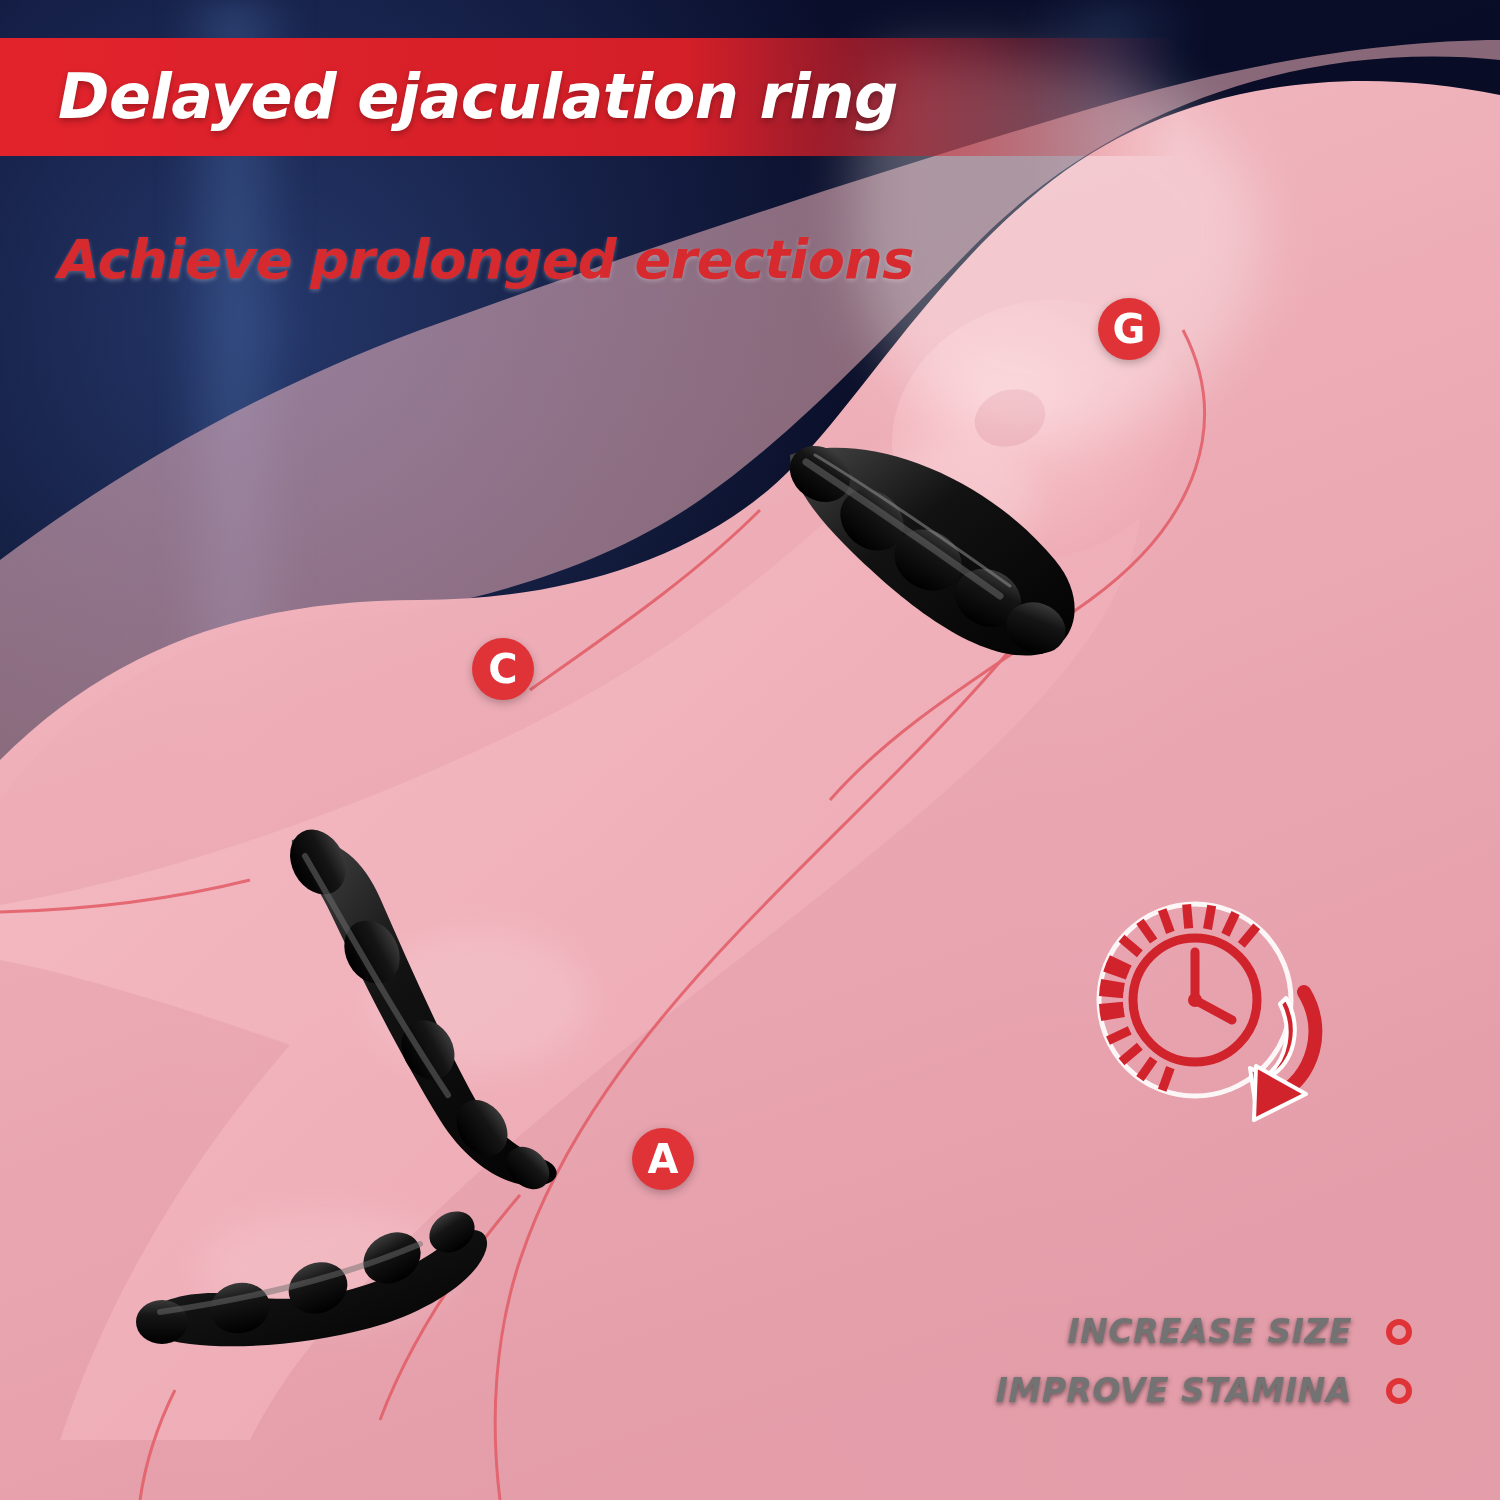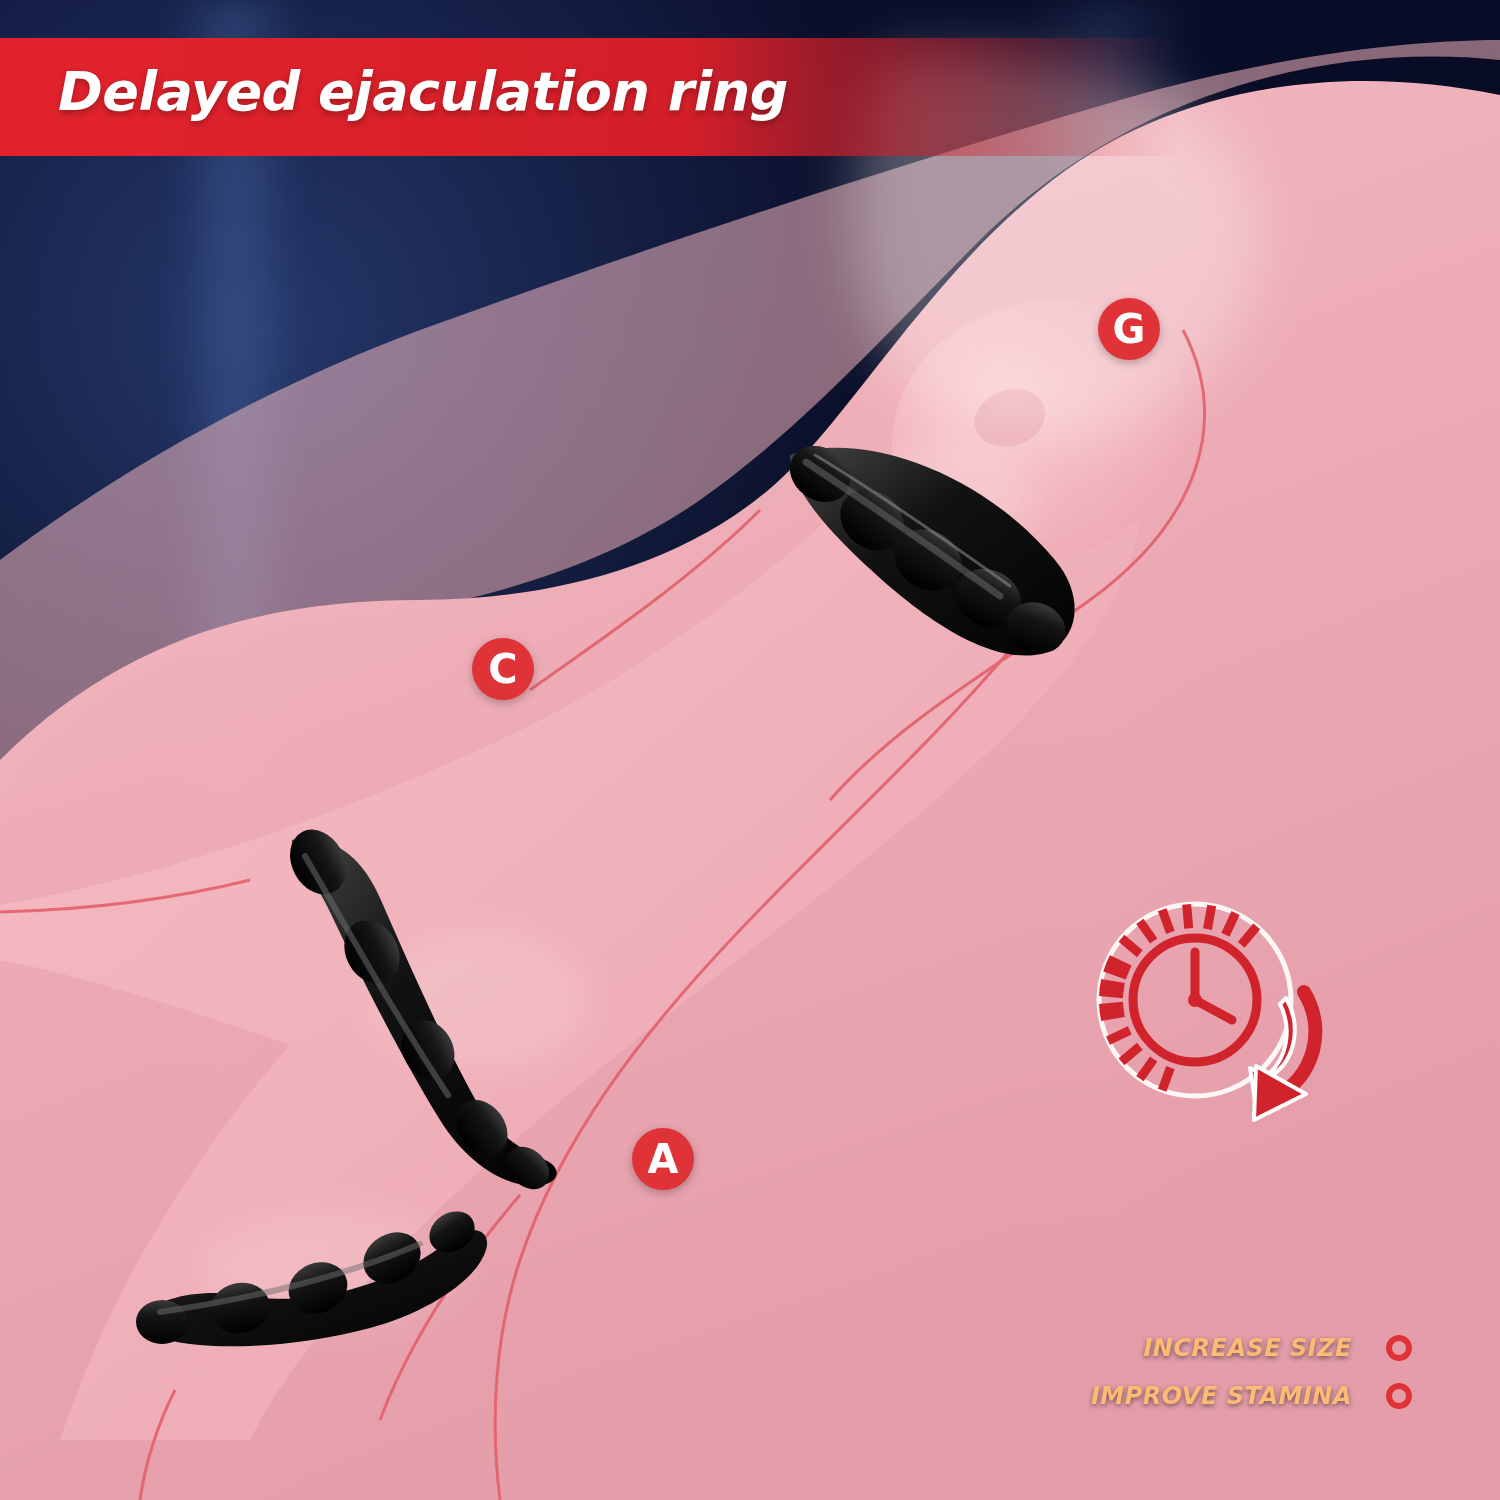--- a/index.html
+++ b/index.html
@@ -48,21 +48,21 @@
     height: 118px;
     background: linear-gradient(90deg, #e2232c 0%, #d41f28 58%, rgba(212,31,40,0.0) 100%);
   }
   .title-text {
     position: absolute;
     left: 58px;
     top: 60px;
     font-family: "DejaVu Sans", sans-serif;
     font-weight: bold;
     font-style: italic;
-    font-size: 54px;
+    font-size: 62px;
     letter-spacing: -0.5px;
     color: #ffffff;
     text-shadow: 0 3px 6px rgba(0,0,0,0.28);
     white-space: nowrap;
   }
   .subtitle-text {
     position: absolute;
     left: 58px;
     top: 228px;
     font-family: "DejaVu Sans", sans-serif;
@@ -105,22 +105,22 @@
   .feature-row {
     display: flex;
     align-items: center;
     justify-content: flex-end;
     margin-bottom: 20px;
   }
   .feature-label {
     font-family: "DejaVu Sans", sans-serif;
     font-weight: bold;
     font-style: italic;
-    font-size: 24px;
-    color: #fdba74;
+    font-size: 33px;
+    color: #737373;
     letter-spacing: 0.5px;
     text-shadow: 0 2px 5px rgba(0,0,0,0.5);
     white-space: nowrap;
   }
   .feature-dot {
     width: 26px;
     height: 26px;
     border-radius: 50%;
     border: 6px solid #e03338;
     margin-left: 34px;
@@ -245,20 +245,21 @@
       <ellipse cx="240" cy="1308" rx="30" ry="25" fill="url(#blackGrad)" transform="rotate(-12 240 1308)"></ellipse>
       <ellipse cx="318" cy="1288" rx="30" ry="25" fill="url(#blackGrad)" transform="rotate(-22 318 1288)"></ellipse>
       <ellipse cx="392" cy="1258" rx="30" ry="24" fill="url(#blackGrad)" transform="rotate(-30 392 1258)"></ellipse>
       <ellipse cx="452" cy="1232" rx="24" ry="19" fill="url(#blackGrad)" transform="rotate(-33 452 1232)"></ellipse>
       <path d="M160,1312 C240,1300 330,1282 420,1244" stroke="#6e6e6e" stroke-width="6" fill="none" opacity="0.5" stroke-linecap="round"></path>
     </g>
   </svg>
 
   <div class="title-bar"></div>
   <div class="title-text">Delayed ejaculation ring</div>
+  <div class="subtitle-text">Achieve prolonged erections</div>
 
   <div class="badge g">G</div>
   <div class="badge c">C</div>
   <div class="badge a">A</div>
 
   <svg class="clock-icon" viewBox="0 0 300 270">
     <g stroke="#ffffff" stroke-width="5" fill="none" opacity="0.9">
       <circle cx="135" cy="120" r="96"></circle>
     </g>
 

